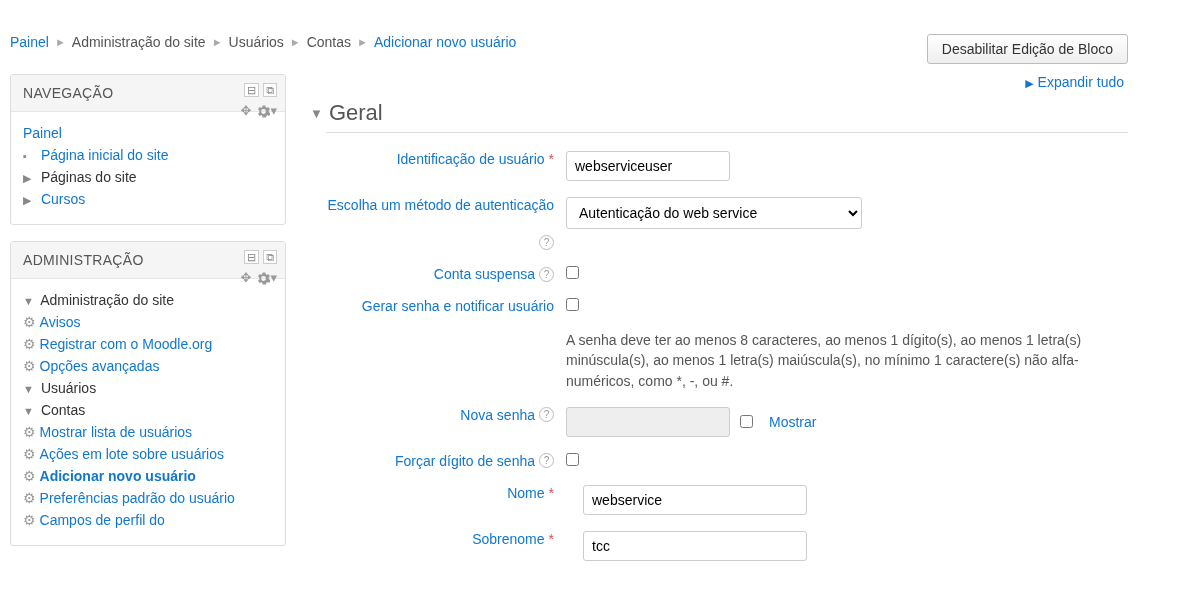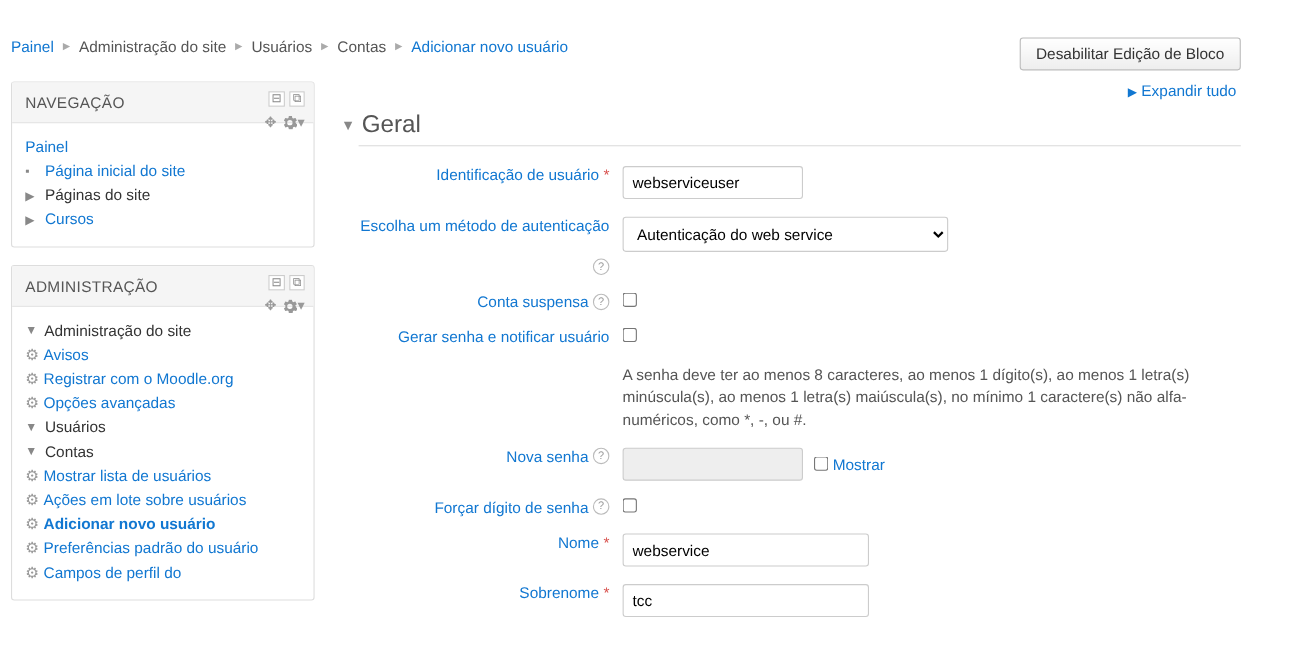--- a/index.html
+++ b/index.html
@@ -36,25 +36,25 @@
 .expand-all .tri { font-size: 11px; color: #1177d1; margin-right: 4px; }
 .section-header { display: flex; align-items: center; gap: 6px; color: #555; font-size: 22px; padding: 6px 0 4px 0; cursor: pointer; }
 .section-header .tri { color: #888; font-size: 13px; }
 hr.section-line { border: none; border-top: 1px solid #ddd; margin: 2px 0 18px 16px; }
 .form-row { display: flex; align-items: flex-start; margin-bottom: 16px; }
 .form-label { width: 256px; padding-right: 12px; color: #1177d1; font-size: 14px; font-weight: 500; display: flex; justify-content: flex-end; align-items: center; gap: 4px; }
 .form-label .req { color: #d9534f; }
 .form-label .help { color: #999; border: 1px solid #bbb; border-radius: 50%; width: 15px; height: 15px; display: inline-flex; align-items: center; justify-content: center; font-size: 10px; cursor: pointer; background:#fff; }
 .form-field { flex: 1; display: flex; align-items: center; gap: 10px; flex-wrap: wrap; }
 .text-input { border: 1px solid #ccc; border-radius: 3px; padding: 6px 8px; font-size: 14px; width: 164px; background:#fff; }
-.text-input.wide { width: 224px; }
+.text-input.wide { width: 224px; margin-left: 17px; }
 .password-input { background: #eee; width: 164px; }
 select.text-input { width: 296px; height: 32px; }
 .hint { color: #555; font-size: 14px; line-height: 1.45; max-width: 590px; }
-.show-pw { display: flex; align-items: center; gap: 4px; color: #1177d1; font-size: 14px; }
+.show-pw { display: flex; align-items: center; gap: 16px; color: #1177d1; font-size: 14px; }
 .gear-svg { width:13px; height:13px; vertical-align:middle; }
 </style>
 </head>
 <body>
 
 <div class="container">
 
   <div class="topbar">
     <div class="breadcrumb">
       <a>Painel</a>

